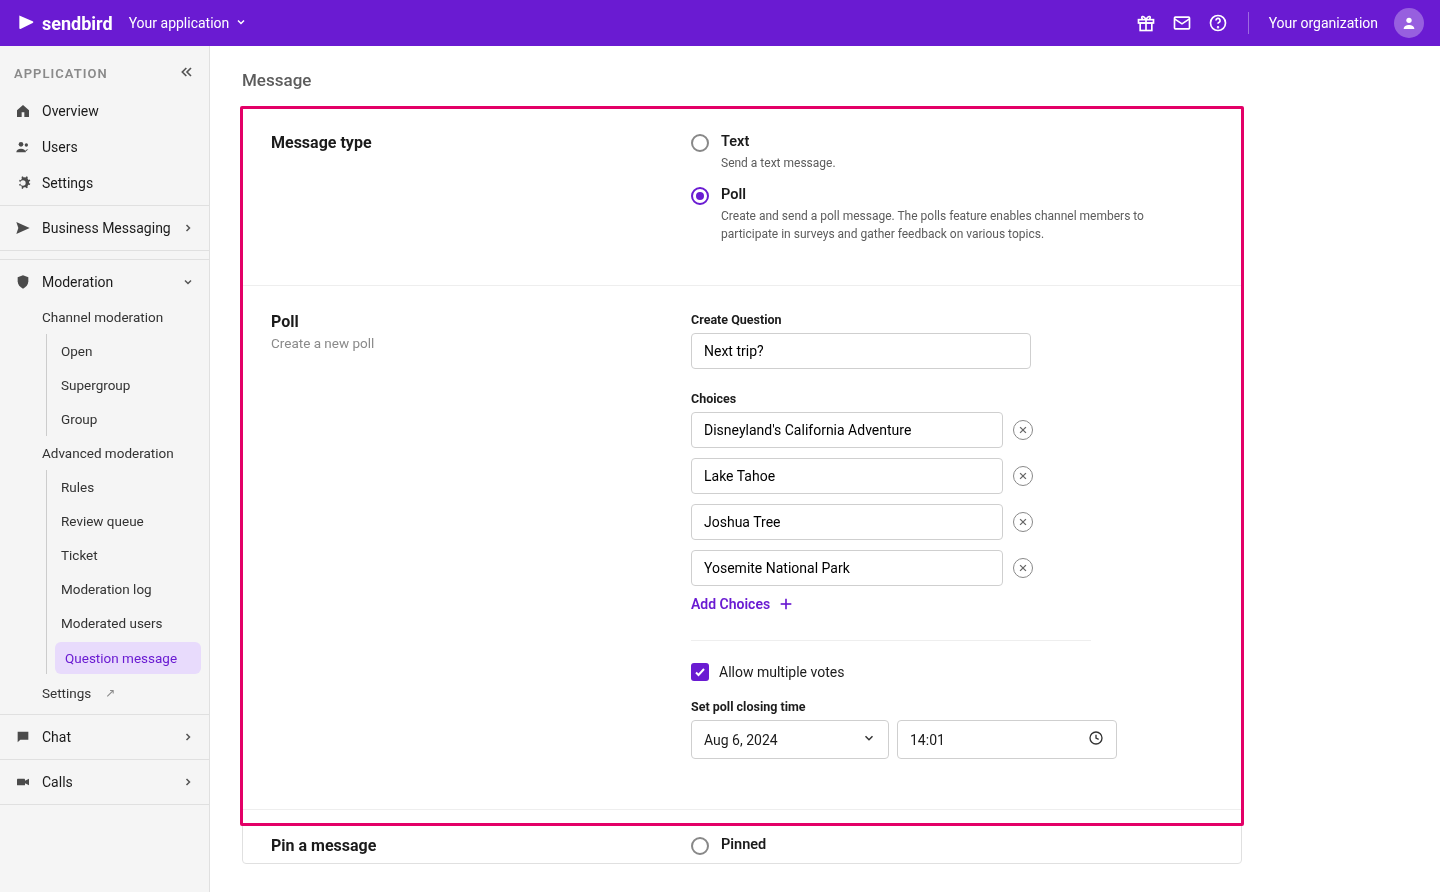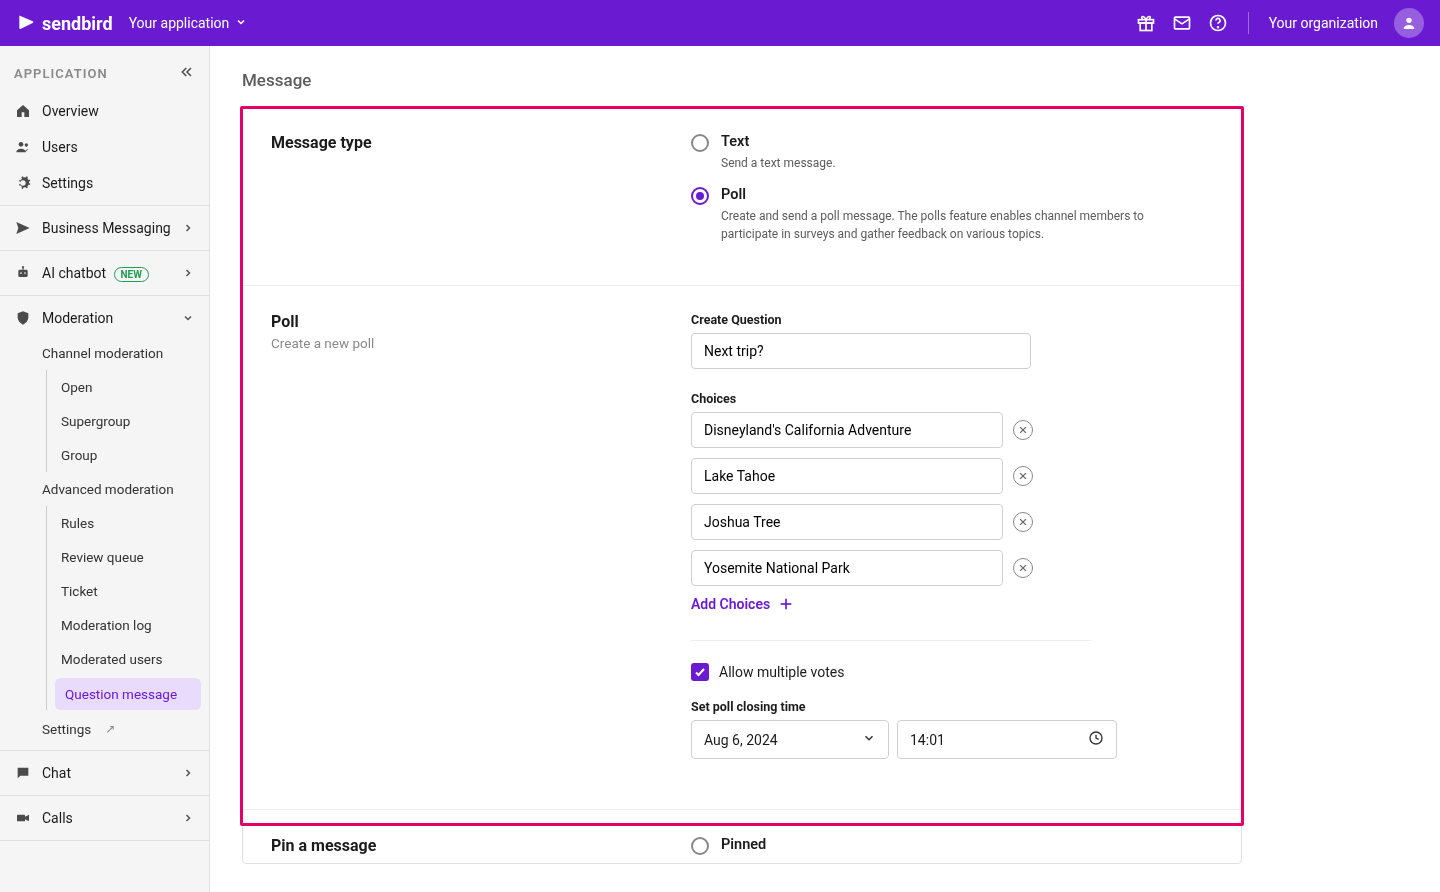--- a/index.html
+++ b/index.html
@@ -327,40 +327,20 @@
         </span>
         <span class="label">Business Messaging</span>
         <span class="chevron">
           <svg width="12" height="12" viewBox="0 0 24 24" fill="none" stroke="#555" stroke-width="3">
               <polyline points="9 6 15 12 9 18"></polyline>
             </svg>
         </span>
       </div>
 
       <div class="nav-group-border"></div>
-      <div class="nav-item">
-        <span class="nav-icon">
-          <svg width="16" height="16" viewBox="0 0 24 24" fill="#4b4b4b">
-              <rect x="5" y="7" width="14" height="11" rx="2"></rect>
-              <circle cx="9" cy="12" r="1.3" fill="#f5f5f5"></circle>
-              <circle cx="15" cy="12" r="1.3" fill="#f5f5f5"></circle>
-              <line x1="12" y1="3" x2="12" y2="7" stroke="#4b4b4b" stroke-width="2"></line>
-              <circle cx="12" cy="3" r="1.5"></circle>
-            </svg>
-        </span>
-        <span class="label">
-          <span>AI chatbot</span>
-          <span class="badge-new">NEW</span>
-        </span>
-        <span class="chevron">
-          <svg width="12" height="12" viewBox="0 0 24 24" fill="none" stroke="#555" stroke-width="3">
-              <polyline points="9 6 15 12 9 18"></polyline>
-            </svg>
-        </span>
-      </div>
 
       <div class="nav-group-border"></div>
       <div class="nav-item">
         <span class="nav-icon">
           <svg width="16" height="16" viewBox="0 0 24 24" fill="#4b4b4b">
               <path d="M12 2l8 3v6c0 5-3.5 9-8 11-4.5-2-8-6-8-11V5z"></path>
             </svg>
         </span>
         <span class="label">Moderation</span>
         <span class="chevron">

